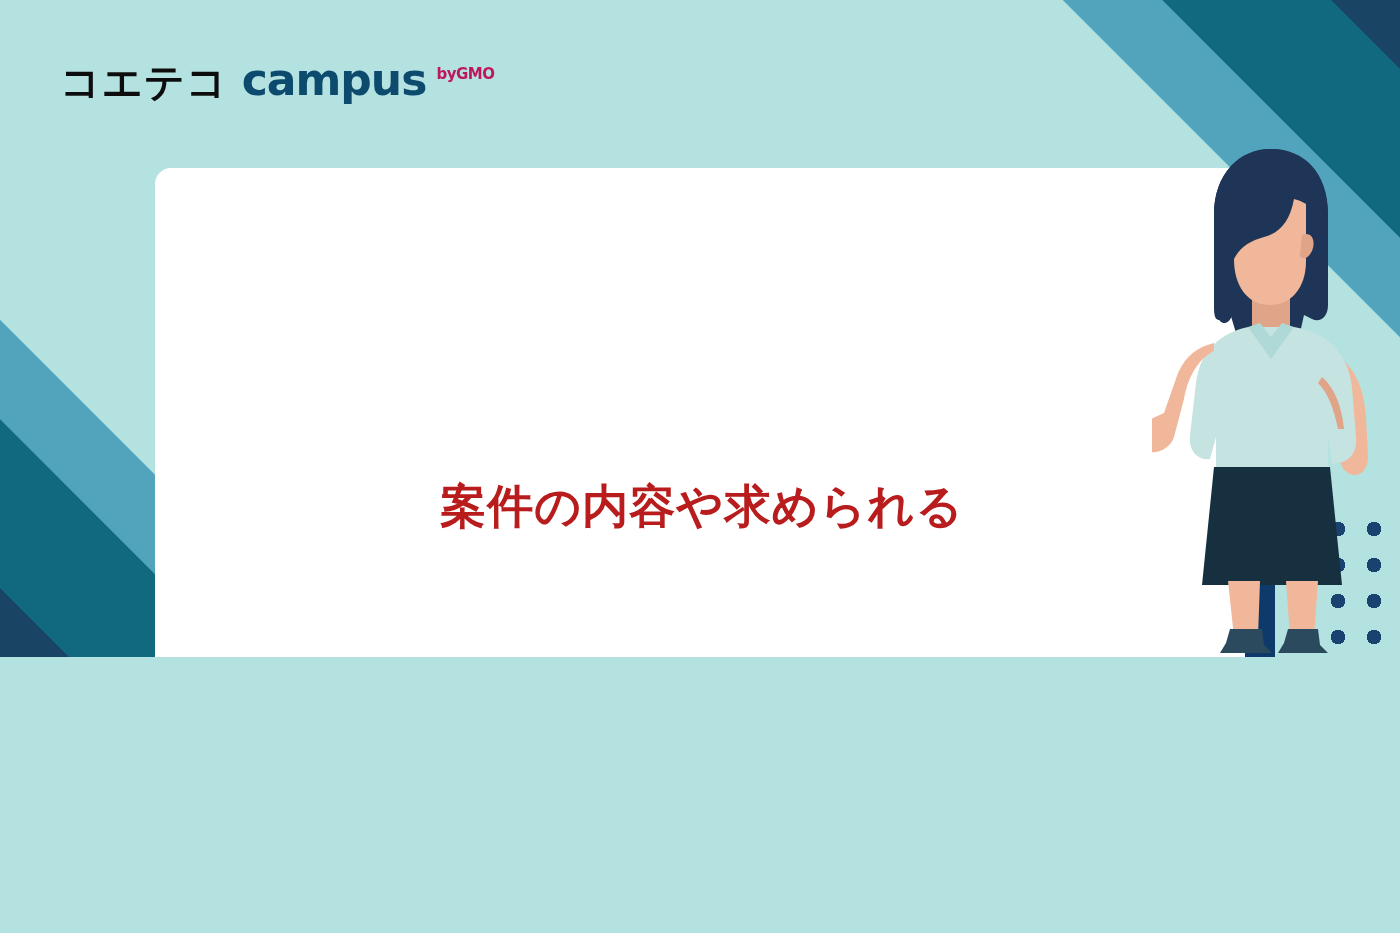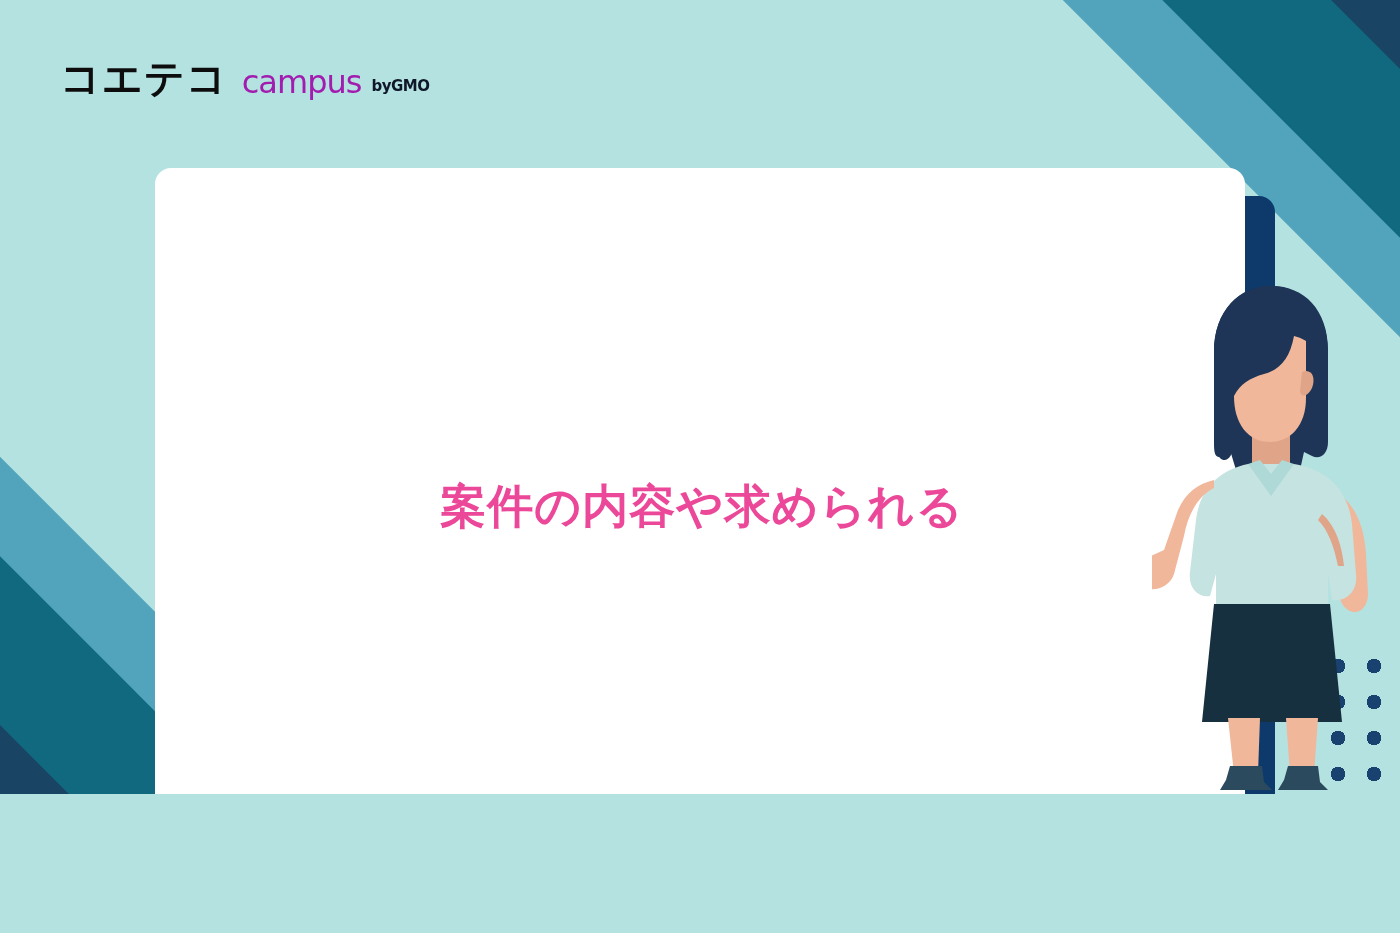--- a/index.html
+++ b/index.html
@@ -2,21 +2,21 @@
 <html lang="ja"><head>
 <meta charset="utf-8">
 <title>広告運用副業のリアルな報酬相場は？</title>
 <style>
   html,body{margin:0;padding:0;}
   body{
     width:1400px;height:933px;overflow:hidden;
     font-family:"Liberation Sans","DejaVu Sans",sans-serif;
     background:#b4e2e0;
   }
-  .stage{position:relative;width:1400px;height:794px;overflow:hidden;background:#b4e2e0;}
+  .stage{position:relative;width:1400px;height:657px;overflow:hidden;background:#b4e2e0;}
 
   
   .stripes{position:absolute;width:900px;height:900px;overflow:hidden;pointer-events:none;}
   .stripes.tr{top:-150px;right:-160px;}
   .stripes.bl{bottom:-150px;left:-160px;transform:rotate(180deg);}
   .stripes .band{
     position:absolute;left:-400px;width:1800px;height:64px;
     transform-origin:0 0;transform:rotate(45deg);
   }
   
@@ -34,48 +34,48 @@
 
   
   .logo{position:absolute;left:60px;top:58px;display:flex;align-items:flex-end;gap:14px;z-index:20;}
   .logo-jp{
     font-family:"DejaVu Sans","Liberation Sans",sans-serif;
     font-weight:900;font-size:40px;line-height:1;color:#0d0d0d;
     letter-spacing:1px;
   }
   .logo-campus{
     font-family:"DejaVu Sans","Liberation Sans",sans-serif;
-    font-weight:400;font-size:32px;line-height:1;color:#a21caf;
+    font-weight:700;font-size:44px;line-height:1;color:#0c4a6e;
     letter-spacing:-1px;
   }
   .logo-gmo{
     font-family:"DejaVu Sans","Liberation Sans",sans-serif;
-    font-weight:900;font-size:15px;line-height:1;color:#0f172a;
-    margin-left:-4px;margin-bottom:4px;letter-spacing:-.5px;
+    font-weight:900;font-size:15px;line-height:1;color:#be185d;
+    margin-left:-4px;margin-bottom:20px;letter-spacing:-.5px;
   }
 
   
   .card-shadow{
     position:absolute;left:185px;top:196px;width:1090px;height:642px;
     background:#0d3a6b;border-radius:16px;z-index:8;
   }
   .card{
     position:absolute;left:155px;top:168px;width:1090px;height:642px;
     background:#ffffff;border-radius:16px;z-index:10;
     display:flex;flex-direction:column;align-items:center;justify-content:center;
   }
   .title{
     font-family:"DejaVu Sans","Liberation Sans",sans-serif;
     font-weight:900;color:#1d4a6e;text-align:center;
     font-size:86px;line-height:1.12;letter-spacing:2px;margin:0;
   }
   .title .ln{display:block;white-space:nowrap;}
   .subtitle{
     font-family:"DejaVu Sans","Liberation Sans",sans-serif;
-    font-weight:900;color:#ec4899;text-align:center;
+    font-weight:900;color:#b91c1c;text-align:center;
     font-size:46px;line-height:1.35;letter-spacing:1px;margin:34px 0 0 4px;
   }
   .subtitle .ln{display:block;white-space:nowrap;}
 
   
   .person{position:absolute;right:18px;bottom:0;width:230px;height:520px;z-index:14;}
   .person svg{display:block;width:100%;height:100%;}
 </style>
 </head>
 <body>

